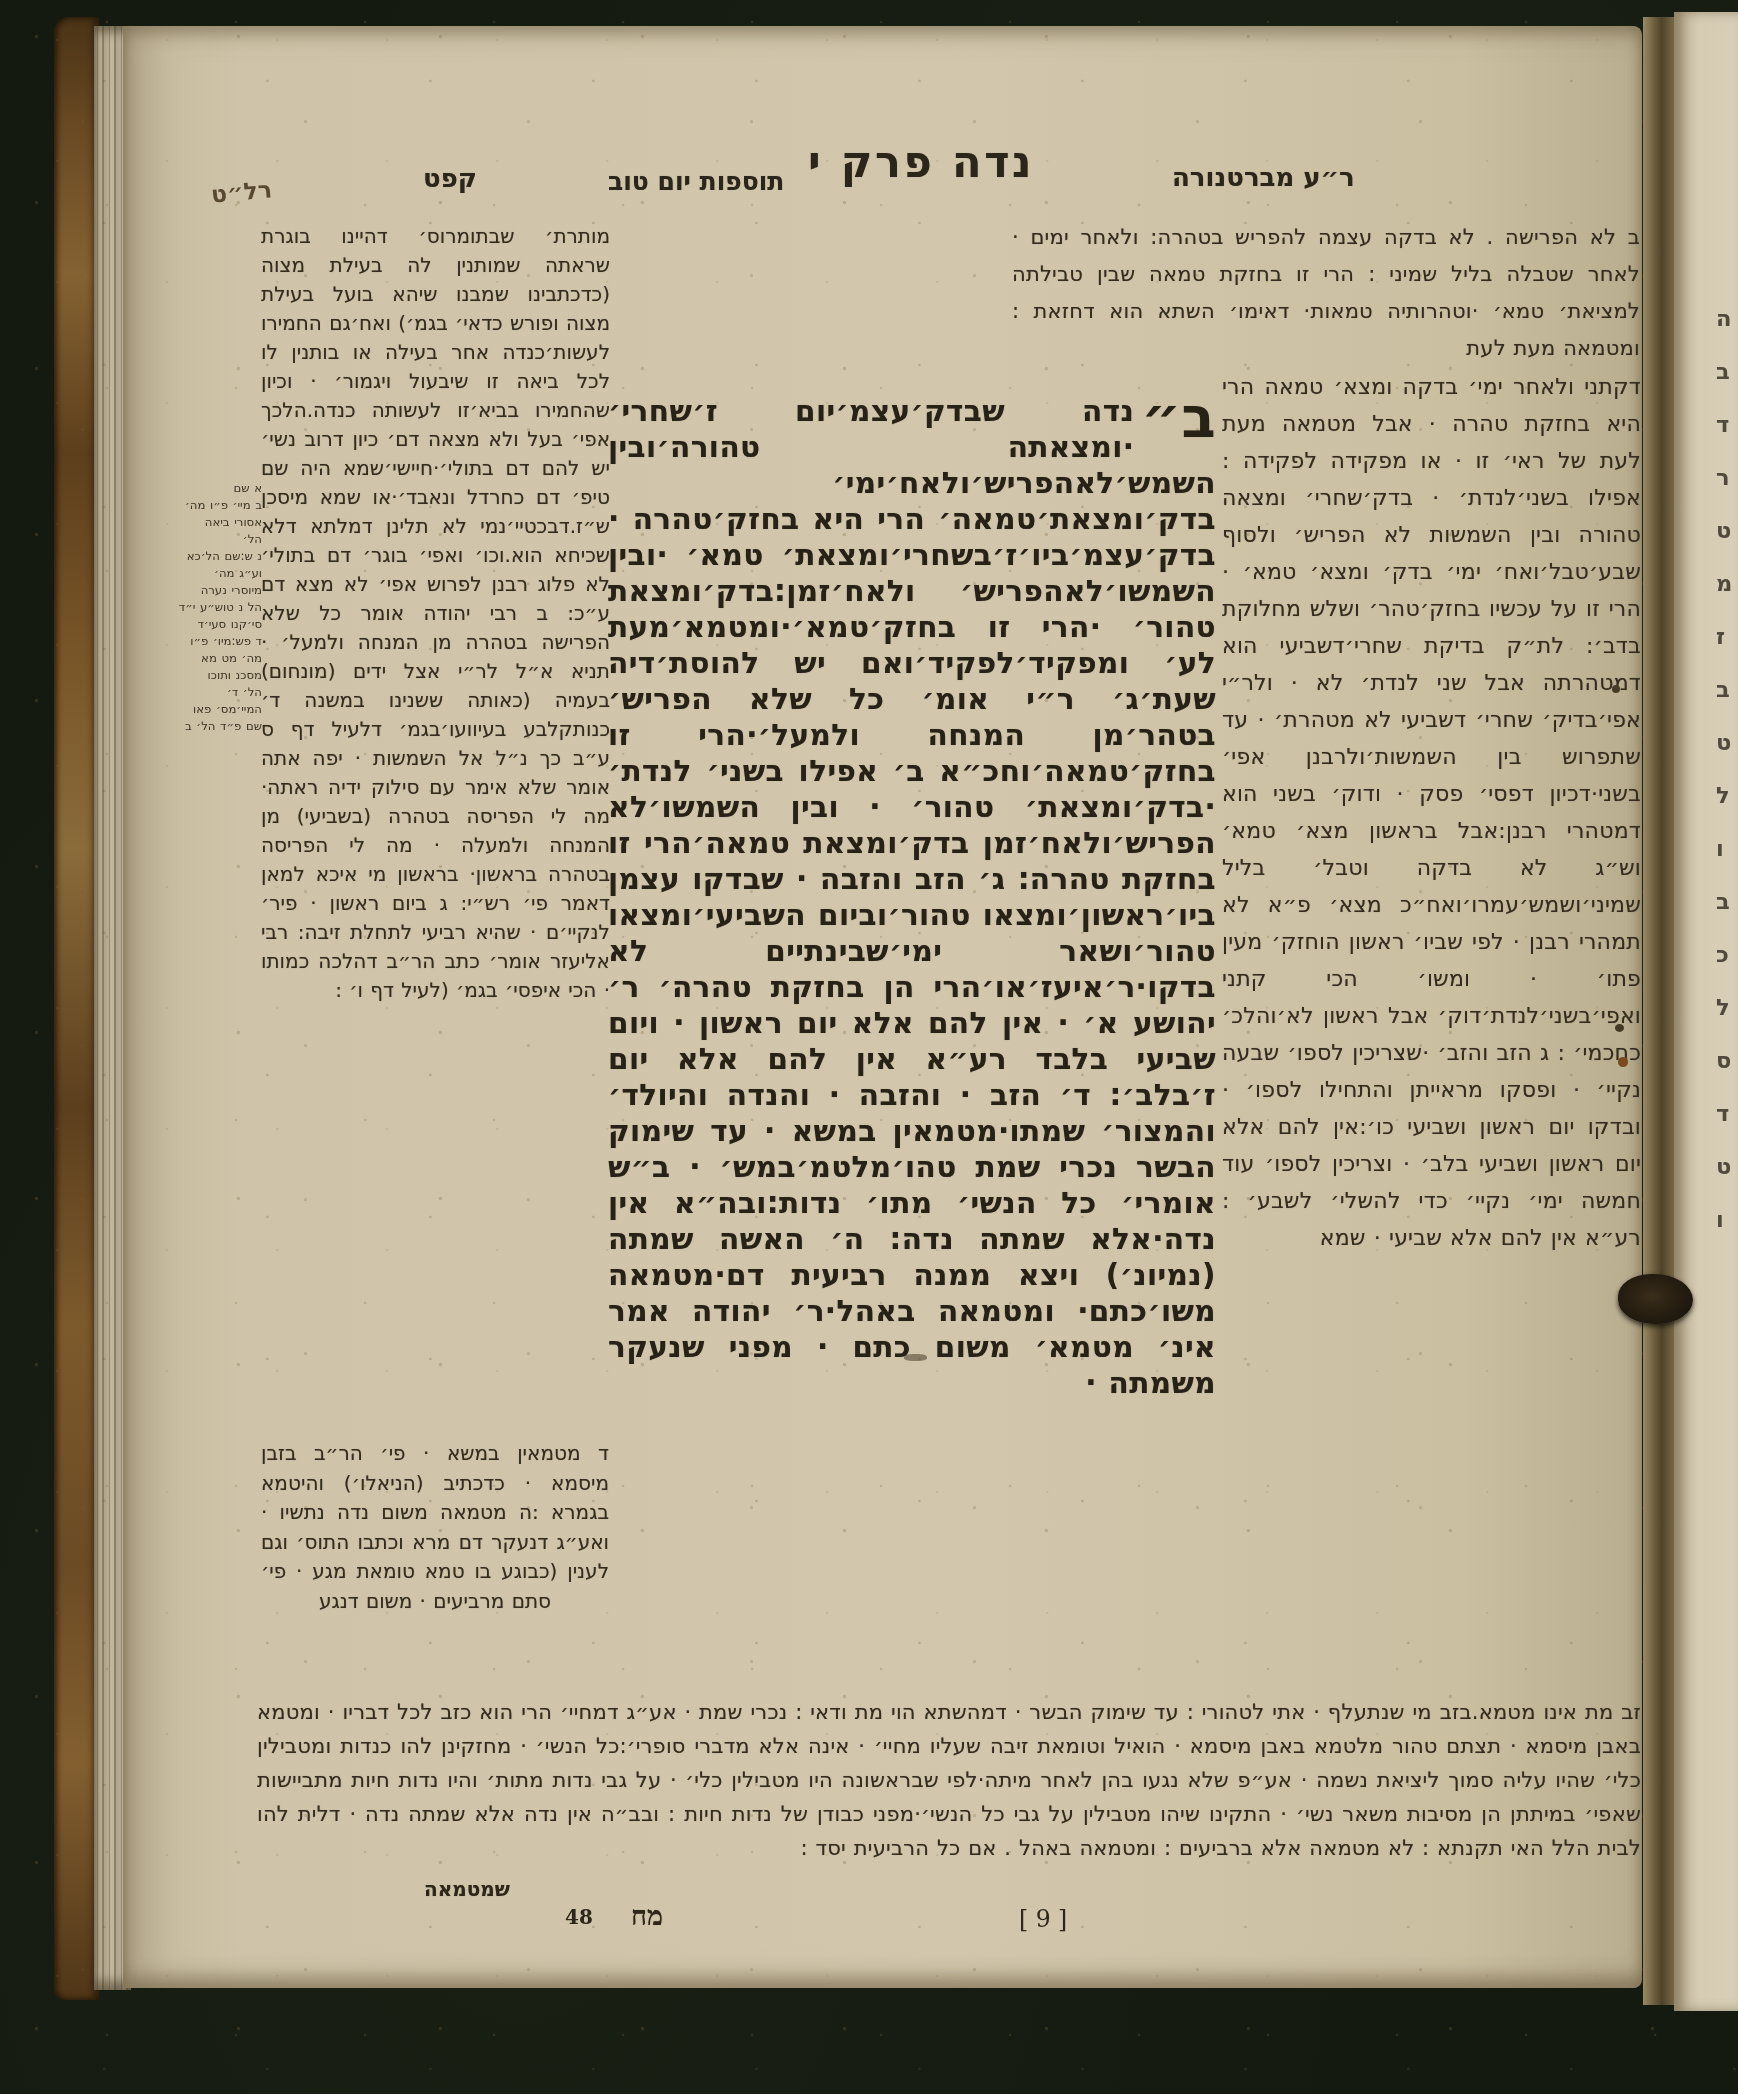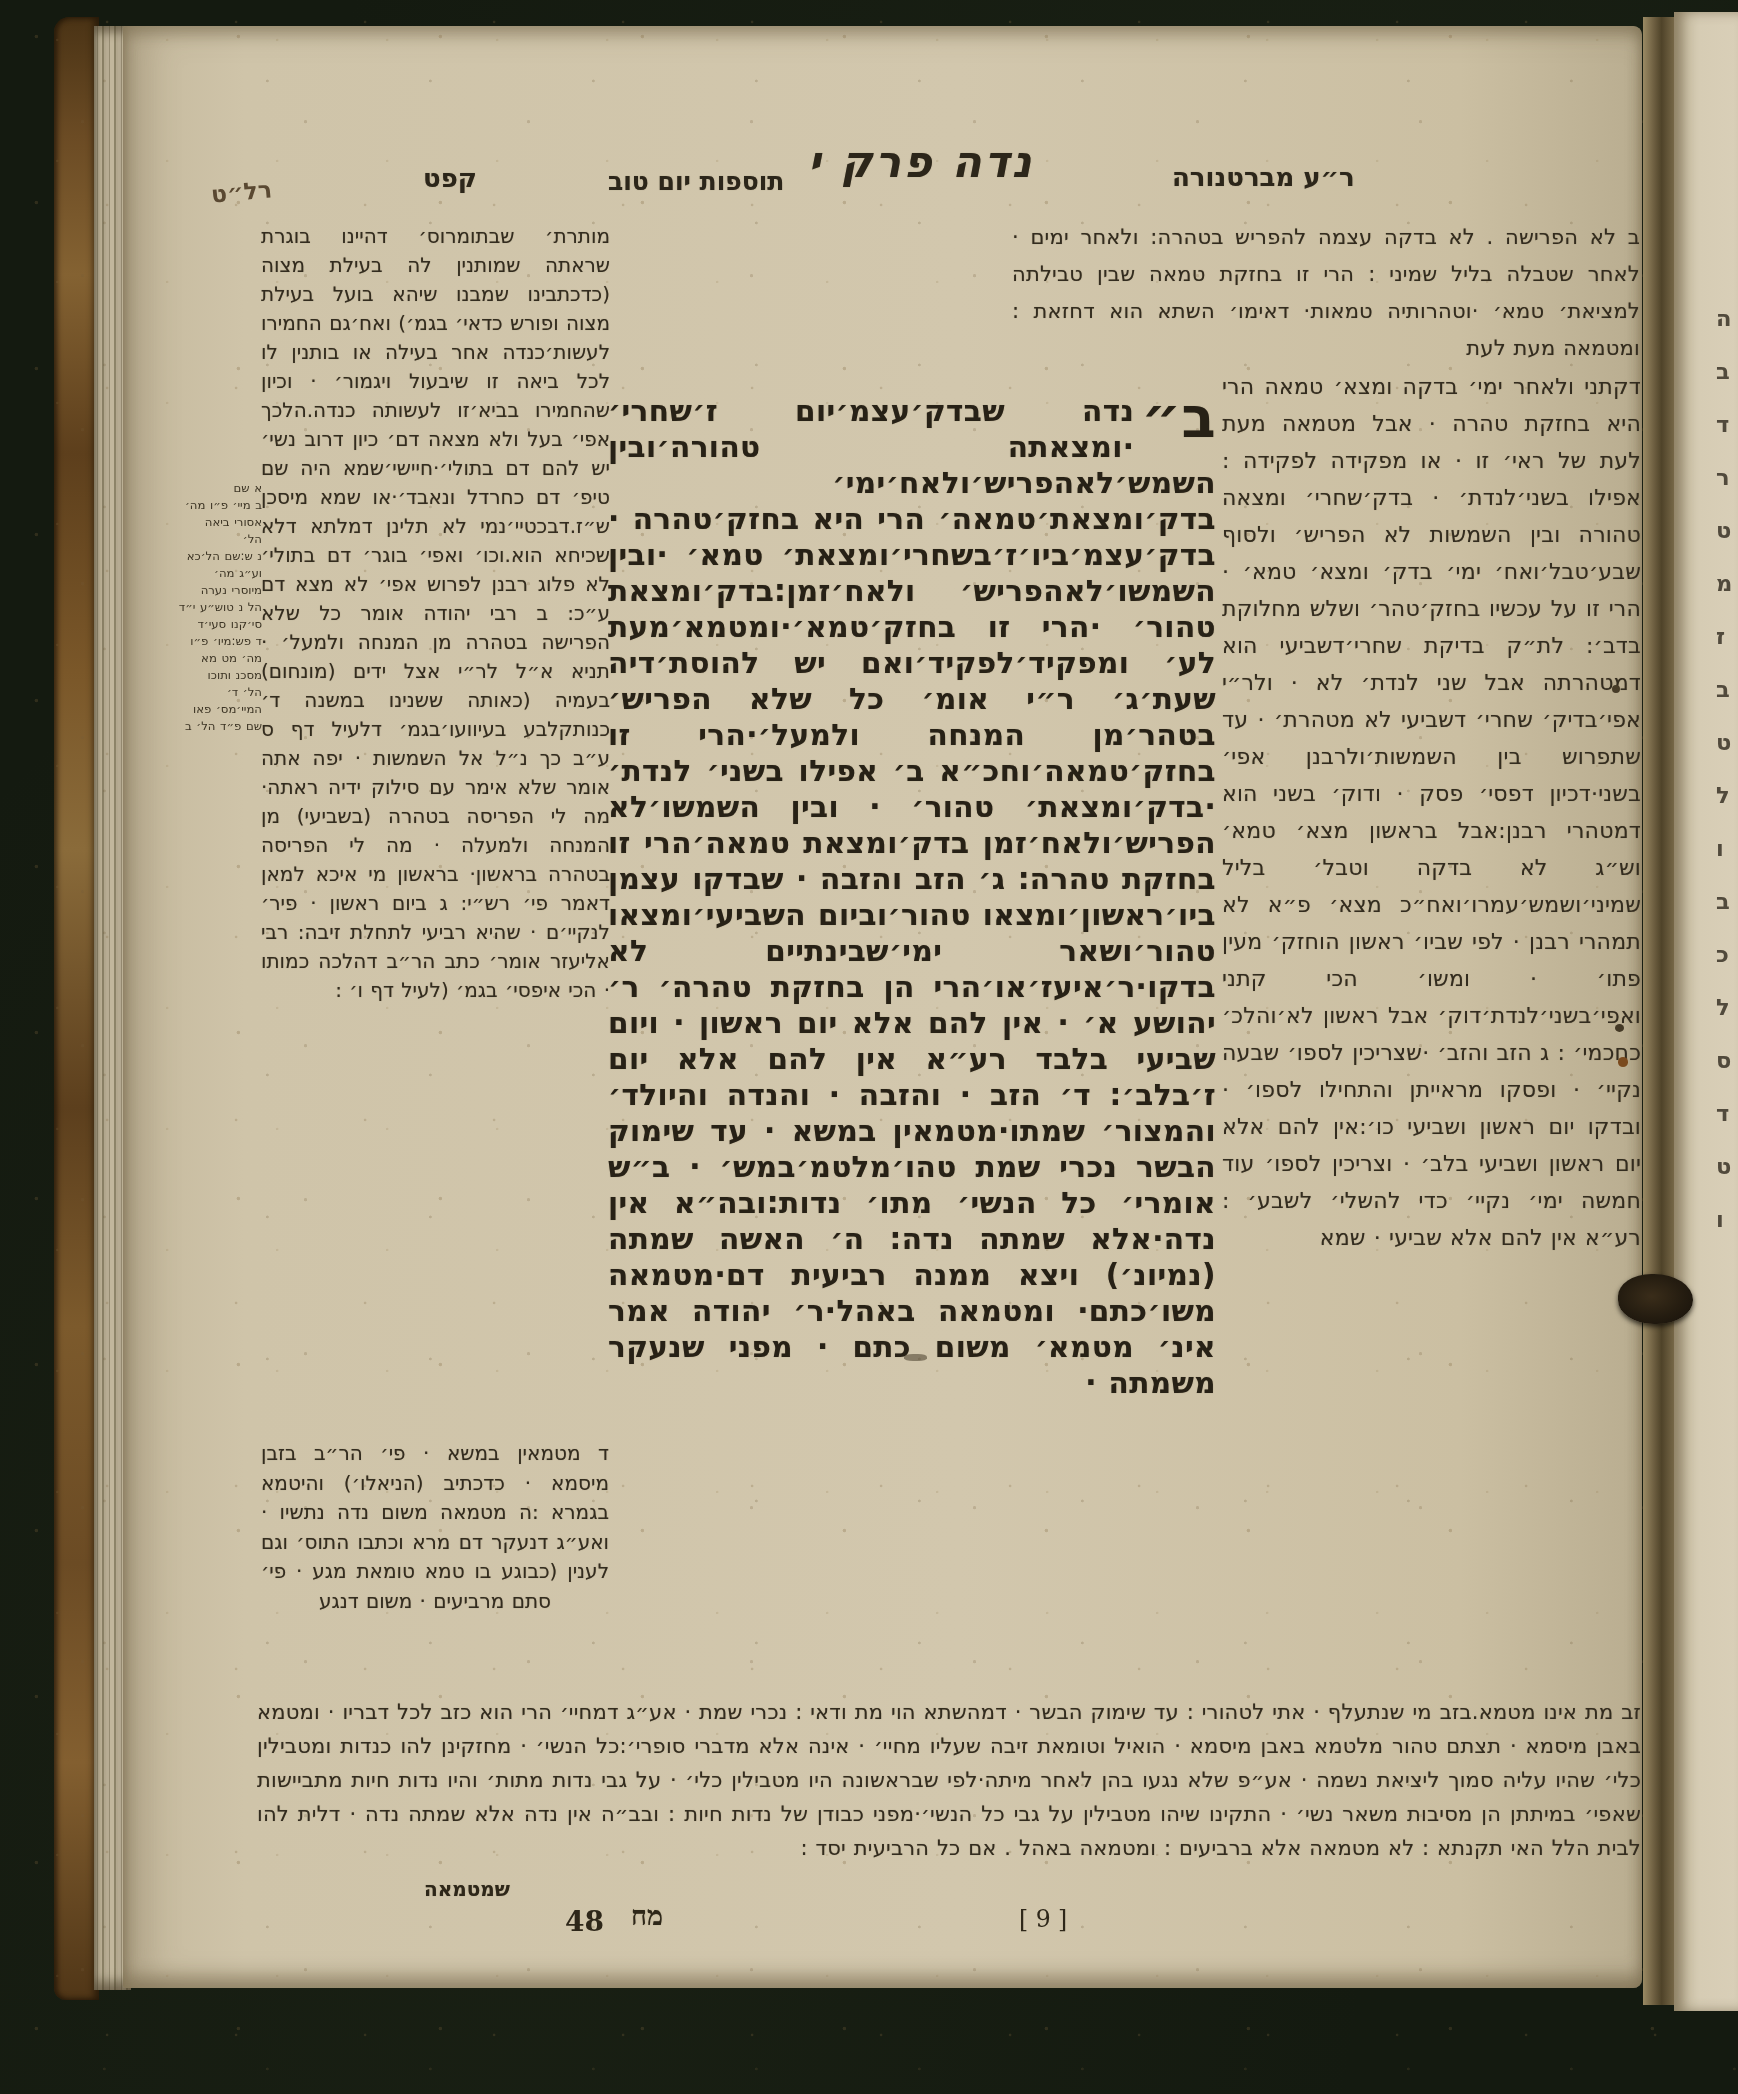--- a/index.html
+++ b/index.html
@@ -83,21 +83,21 @@
       <div>ל</div>
       <div>ס</div>
       <div>ד</div>
       <div>ט</div>
       <div>ו</div>
     </div>
   <div class="knot"></div>
 
   <div class="hdr he" style="left:423px;top:163px;font-size:26px;">קפט</div>
   <div class="hdr he" style="left:608px;top:167px;font-size:25px;">תוספות יום טוב</div>
-  <div class="hdr he" style="left:808px;top:137px;font-size:43px;letter-spacing:2.6px;font-style:italic;">נדה פרק י</div>
+  <div class="hdr he" style="left:808px;top:137px;font-size:43px;letter-spacing:2.6px;">נדה פרק י</div>
   <div class="hdr he" style="left:1172px;top:162px;font-size:26px;">ר״ע מברטנורה</div>
   <div class="hdr he handwr" style="left:211px;top:178px;">רל״ט</div>
 
   <div class="block refs" style="left:130px;top:480px;width:132px;height:261px;">
       <div>א שם</div>
       <div>ב מיי׳ פ״ו מה׳</div>
       <div>אסורי ביאה</div>
       <div>הל׳</div>
       <div>נ ש:שם הל׳כא</div>
       <div>וע״ג מה׳</div>
@@ -120,21 +120,21 @@
 
   <div class="block he rashi" style="left:1012px;top:219px;width:628px;height:149px;line-height:37px;">ב לא הפרישה . לא בדקה עצמה להפריש בטהרה: ולאחר ימים · לאחר שטבלה בליל שמיני : הרי זו בחזקת טמאה שבין טבילתה למציאת׳ טמא׳ ·וטהרותיה טמאות· דאימו׳ השתא הוא דחזאת : ומטמאה מעת לעת</div>
   <div class="block he rashi" style="left:1222px;top:368px;width:419px;height:1059px;font-size:22px;">דקתני ולאחר ימי׳ בדקה ומצא׳ טמאה הרי היא בחזקת טהרה · אבל מטמאה מעת לעת של ראי׳ זו · או מפקידה לפקידה : אפילו בשני׳לנדת׳ · בדק׳שחרי׳ ומצאה טהורה ובין השמשות לא הפריש׳ ולסוף שבע׳טבל׳ואח׳ ימי׳ בדק׳ ומצא׳ טמא׳ · הרי זו על עכשיו בחזק׳טהר׳ ושלש מחלוקת בדב׳: לת״ק בדיקת שחרי׳דשביעי הוא דמטהרתה אבל שני לנדת׳ לא · ולר״י אפי׳בדיק׳ שחרי׳ דשביעי לא מטהרת׳ · עד שתפרוש בין השמשות׳ולרבנן אפי׳ בשני·דכיון דפסי׳ פסק · ודוק׳ בשני הוא דמטהרי רבנן:אבל בראשון מצא׳ טמא׳ וש״ג לא בדקה וטבל׳ בליל שמיני׳ושמש׳עמרו׳ואח״כ מצא׳ פ״א לא תמהרי רבנן · לפי שביו׳ ראשון הוחזק׳ מעין פתו׳ · ומשו׳ הכי קתני ואפי׳בשני׳לנדת׳דוק׳ אבל ראשון לא׳והלכ׳ כחכמי׳ : ג הזב והזב׳ ·שצריכין לספו׳ שבעה נקיי׳ · ופסקו מראייתן והתחילו לספו׳ · ובדקו יום ראשון ושביעי כו׳:אין להם אלא יום ראשון ושביעי בלב׳ · וצריכין לספו׳ עוד חמשה ימי׳ נקיי׳ כדי להשלי׳ לשבע׳ : רע״א אין להם אלא שביעי · שמא</div>
 
   <div class="block he rashi-sm center-last" style="left:261px;top:1439px;width:348px;height:254px;line-height:29.5px;">ד מטמאין במשא · פי׳ הר״ב בזבן מיסמא · כדכתיב (הניאלו׳) והיטמא בגמרא :ה מטמאה משום נדה נתשיו · ואע״ג דנעקר דם מרא וכתבו התוס׳ וגם לענין (כבוגע בו טמא טומאת מגע · פי׳ סתם מרביעים · משום דנגע</div>
   <div class="block he rashi" style="left:257px;top:1695px;width:1384px;height:205px;font-size:21px;line-height:34px;">זב מת אינו מטמא.בזב מי שנתעלף · אתי לטהורי : עד שימוק הבשר · דמהשתא הוי מת ודאי : נכרי שמת · אע״ג דמחיי׳ הרי הוא כזב לכל דבריו · ומטמא באבן מיסמא · תצתם טהור מלטמא באבן מיסמא · הואיל וטומאת זיבה שעליו מחיי׳ · אינה אלא מדברי סופרי׳:כל הנשי׳ · מחזקינן להו כנדות ומטבילין כלי׳ שהיו עליה סמוך ליציאת נשמה · אע״פ שלא נגעו בהן לאחר מיתה·לפי שבראשונה היו מטבילין כלי׳ · על גבי נדות מתות׳ והיו נדות חיות מתביישות שאפי׳ במיתתן הן מסיבות משאר נשי׳ · התקינו שיהו מטבילין על גבי כל הנשי׳·מפני כבודן של נדות חיות : ובב״ה אין נדה אלא שמתה נדה · דלית להו לבית הלל האי תקנתא : לא מטמאה אלא ברביעים : ומטמאה באהל . אם כל הרביעית יסד :</div>
 
   <div class="footer-item he" style="left:424px;top:1877px;font-size:20px;font-weight:bold;">שמטמאה</div>
   <div class="footer-item" style="left:1019px;top:1905px;font-size:23.5px;font-family:'DejaVu Serif',serif;">[ 9 ]</div>
   <div class="footer-item he" style="left:631px;top:1901px;font-size:27px;font-weight:bold;font-family:Liberation Serif, serif;">מח</div>
-  <div class="footer-item" style="left:565px;top:1905px;font-size:28px;font-weight:bold;font-family:'DejaVu Serif',serif;">48</div>
+  <div class="footer-item" style="left:565px;top:1905px;font-size:20px;font-weight:bold;font-family:'DejaVu Serif',serif;">48</div>
 
   <div class="ink-dot" style="left:1612px;top:685px;width:7.8px;height:7.8px;background:#473c28;"></div>
   <div class="ink-dot" style="left:1615px;top:1024px;width:8.7px;height:7.8px;background:#44392612;background:#443926;"></div>
   <div class="ink-dot" style="left:1618px;top:1057px;width:10.4px;height:9.6px;background:#7a4a1e;"></div>
   <div class="ink-dot" style="left:904px;top:1354px;width:22.6px;height:7px;background:rgba(58,48,30,.5);border-radius:40%;"></div>
 
 </div>
 
 
 </body></html>

